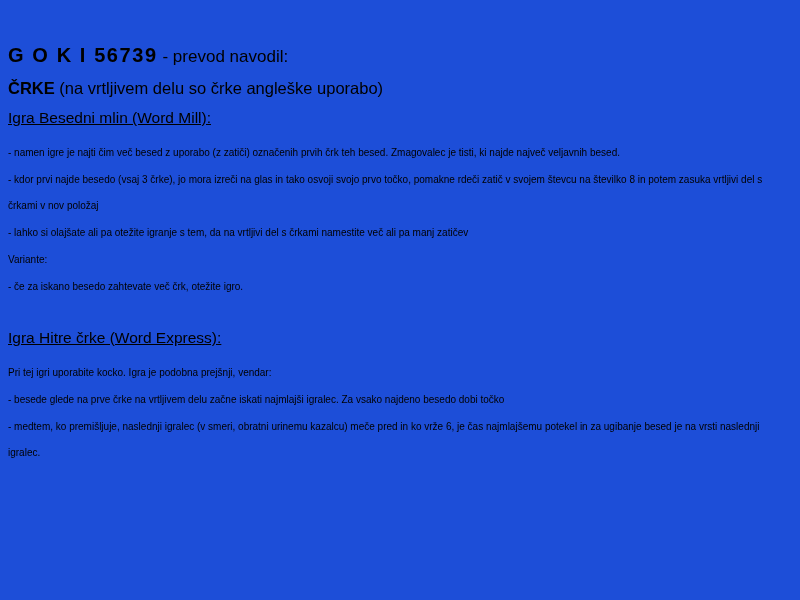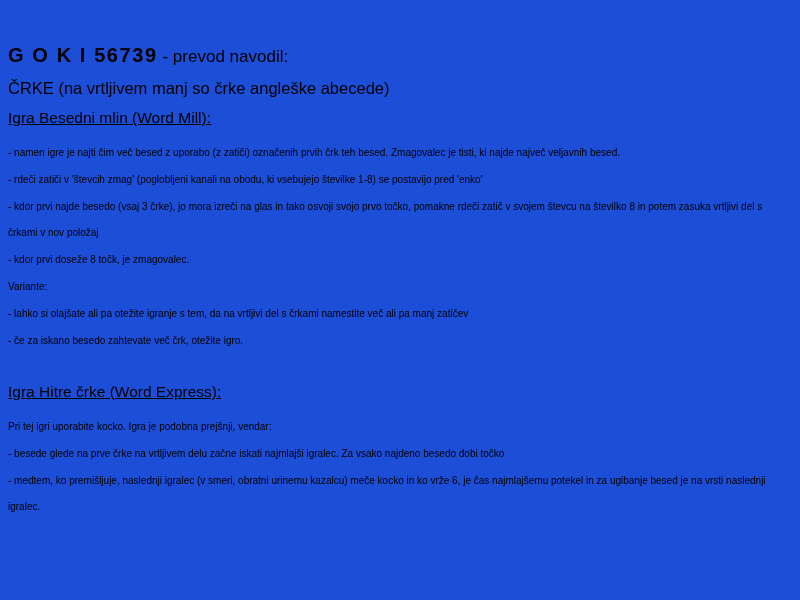--- a/index.html
+++ b/index.html
@@ -35,21 +35,21 @@
   }
   .title-rest {
     font-size: 17px;
   }
   .subtitle {
     font-size: 16.5px;
     line-height: 23px;
     margin-bottom: 7px;
   }
   .subtitle .bold {
-    font-weight: normal;
+    font-weight: bold;
   }
   .section-head {
     font-size: 15.5px;
     line-height: 22px;
     font-weight: normal;
     text-decoration: underline;
     margin-bottom: 2px;
   }
   .para {
     font-size: 10px;
@@ -62,38 +62,36 @@
 </head>
 <body>
 
 <div class="page">
 
   <div class="title-line">
     <span class="title-code">G O K I  56739</span><span class="title-rest"> - prevod navodil:</span>
   </div>
 
   <div class="subtitle">
-    <span class="bold">ČRKE</span><span> (na vrtljivem manj so črke angleške abecede)</span>
+    <span class="bold">ČRKE</span><span> (na vrtljivem delu so črke angleške uporabo)</span>
   </div>
 
   <div class="section">
     <div class="section-head">Igra Besedni mlin (Word Mill):</div>
     <div class="spacer-sm"></div>
     <p class="para">- namen igre je najti čim več besed z uporabo (z zatiči) označenih prvih črk teh besed. Zmagovalec je tisti, ki najde največ veljavnih besed.</p>
-    <p class="para">- rdeči zatiči v 'števcih zmag' (poglobljeni kanali na obodu, ki vsebujejo številke 1-8) se postavijo pred 'enko'</p>
     <p class="para">- kdor prvi najde besedo (vsaj 3 črke), jo mora izreči na glas in tako osvoji svojo prvo točko, pomakne rdeči zatič v svojem števcu na številko 8 in potem zasuka vrtljivi del s črkami v nov položaj</p>
-    <p class="para">- kdor prvi doseže 8 točk, je zmagovalec.</p>
+    <p class="para">- lahko si olajšate ali pa otežite igranje s tem, da na vrtljivi del s črkami namestite več ali pa manj zatičev</p>
     <p class="para">Variante:</p>
-    <p class="para">- lahko si olajšate ali pa otežite igranje s tem, da na vrtljivi del s črkami namestite več ali pa manj zatičev</p>
     <p class="para">- če za iskano besedo zahtevate več črk, otežite igro.</p>
   </div>
 
   <div class="spacer-lg"></div>
 
   <div class="section">
     <div class="section-head">Igra Hitre črke (Word Express):</div>
     <div class="spacer-sm"></div>
     <p class="para">Pri tej igri uporabite kocko. Igra je podobna prejšnji, vendar:</p>
     <p class="para">- besede glede na prve črke na vrtljivem delu začne iskati najmlajši igralec. Za vsako najdeno besedo dobi točko</p>
-    <p class="para">- medtem, ko premišljuje, naslednji igralec (v smeri, obratni urinemu kazalcu) meče kocko in ko vrže 6, je čas najmlajšemu potekel in za ugibanje besed je na vrsti naslednji igralec.</p>
+    <p class="para">- medtem, ko premišljuje, naslednji igralec (v smeri, obratni urinemu kazalcu) meče pred in ko vrže 6, je čas najmlajšemu potekel in za ugibanje besed je na vrsti naslednji igralec.</p>
   </div>
 
 </div>
 
 </body></html>

